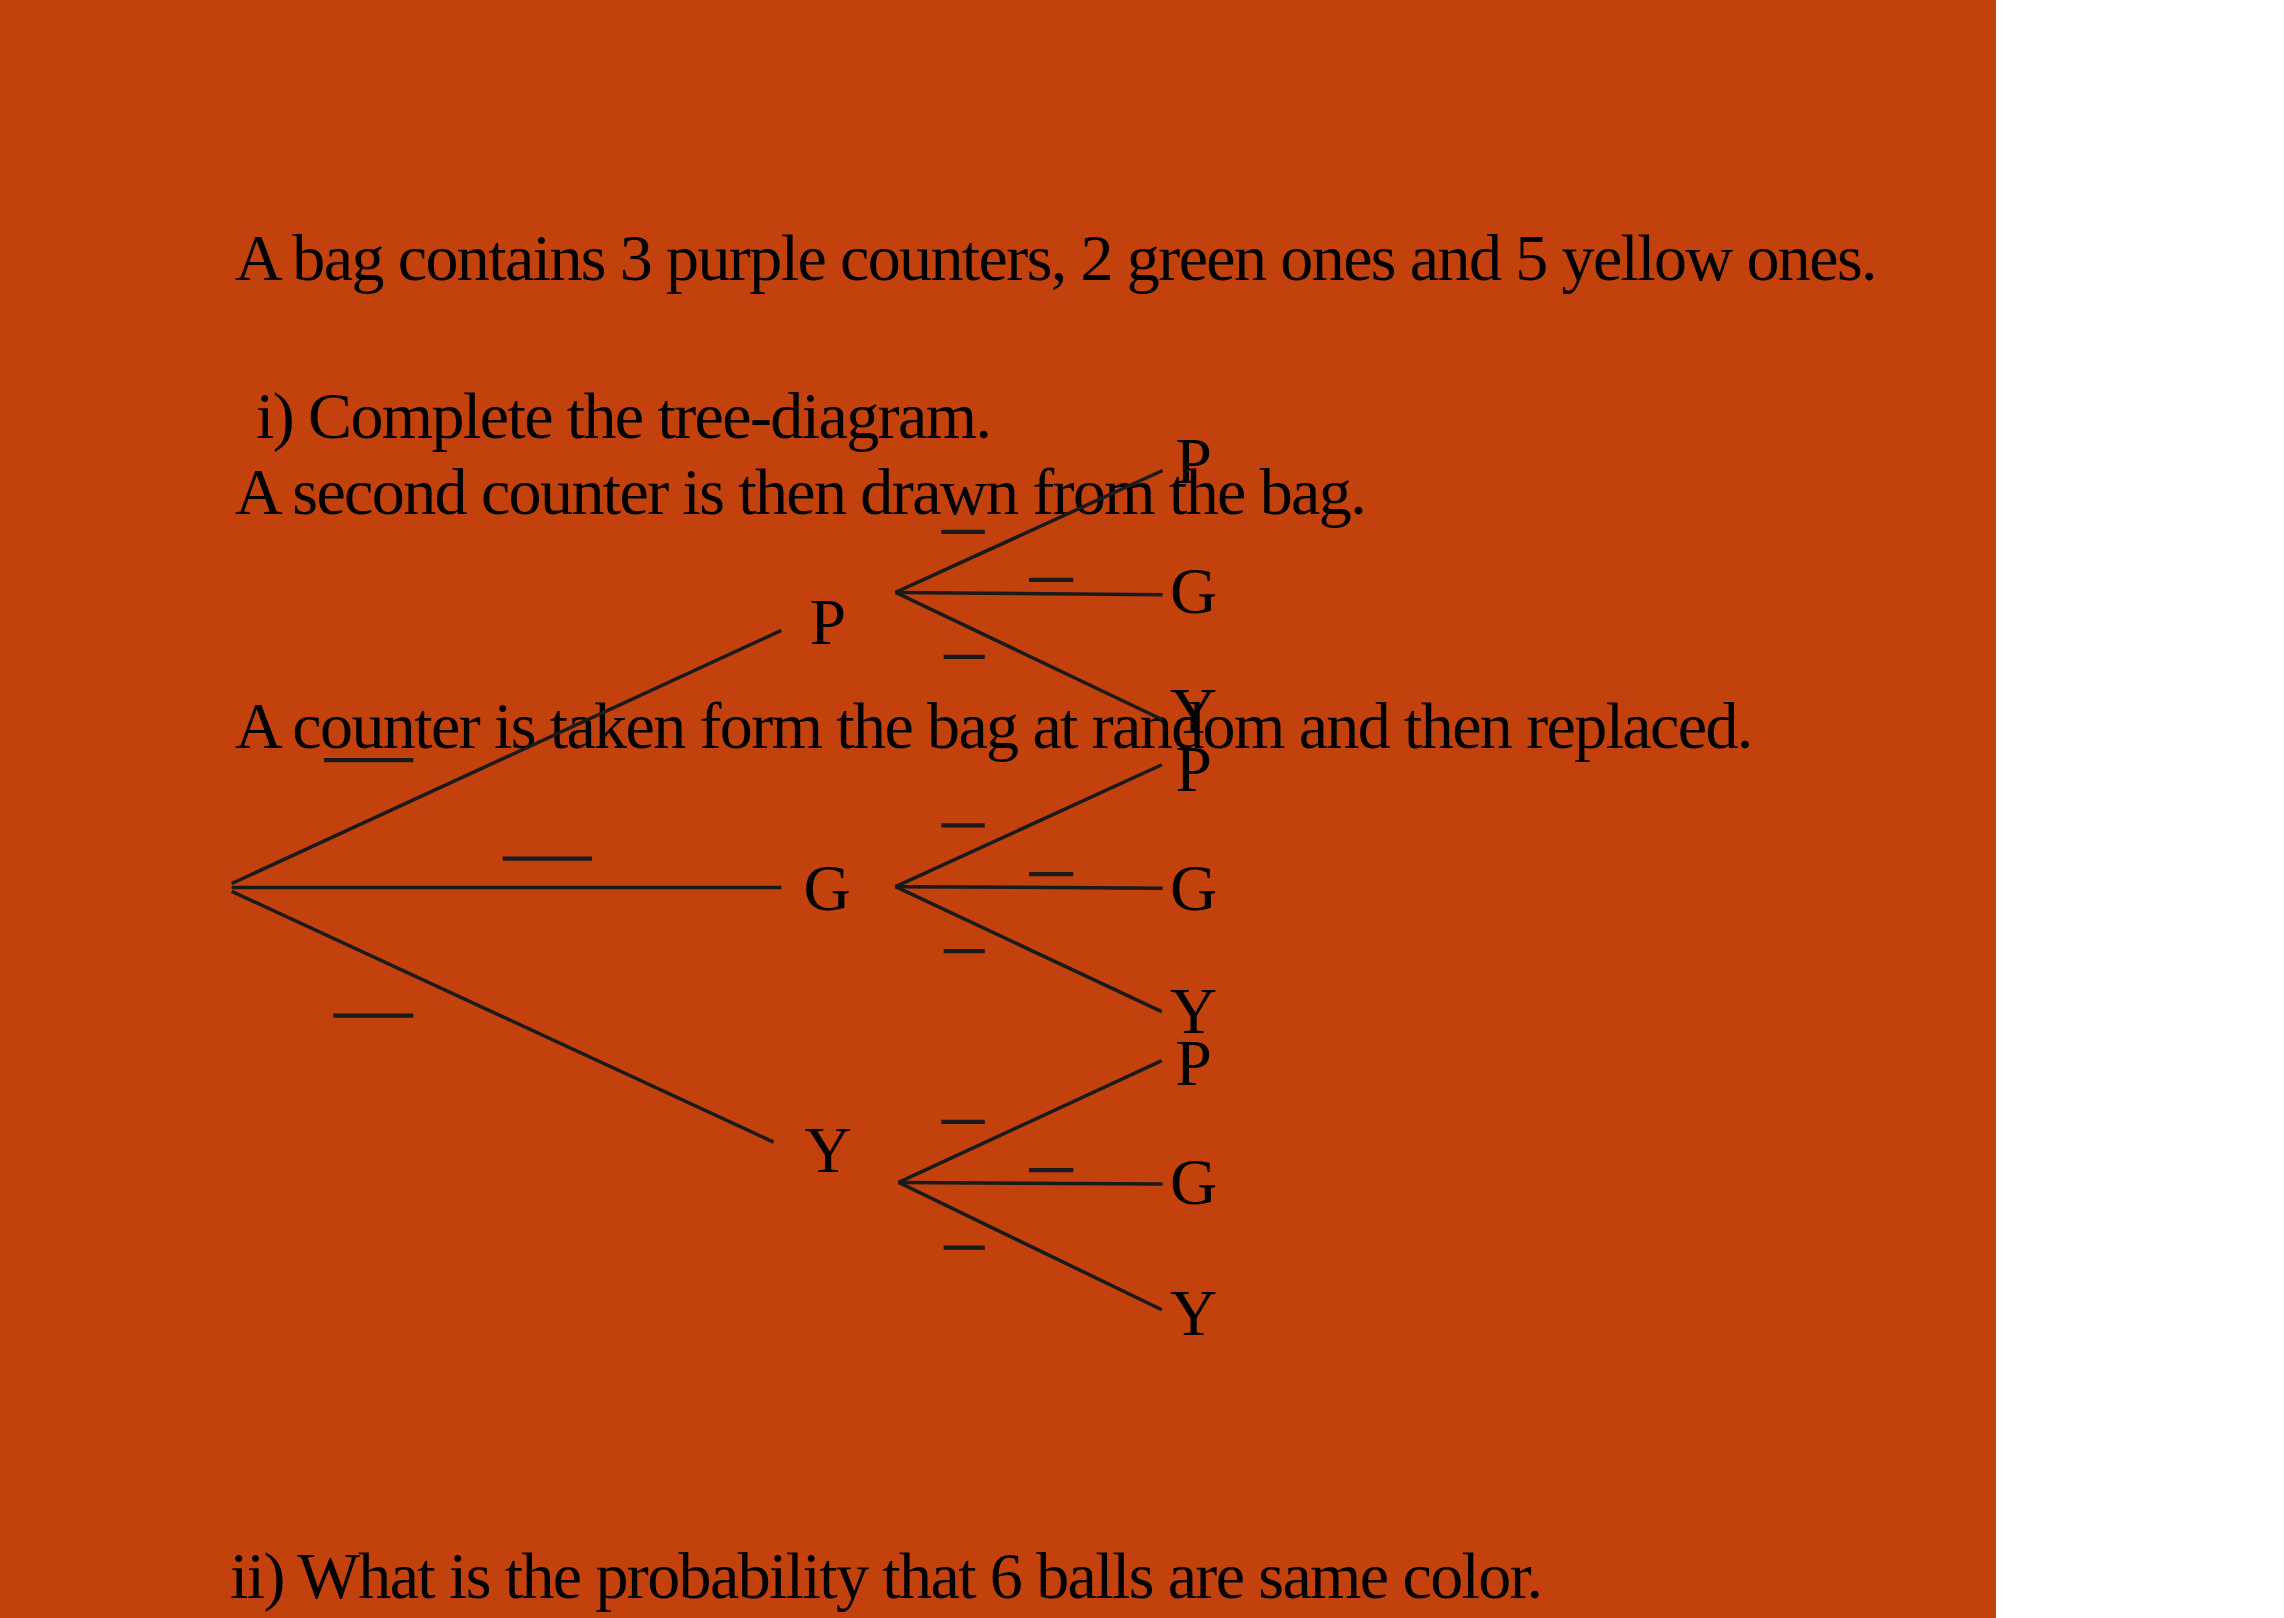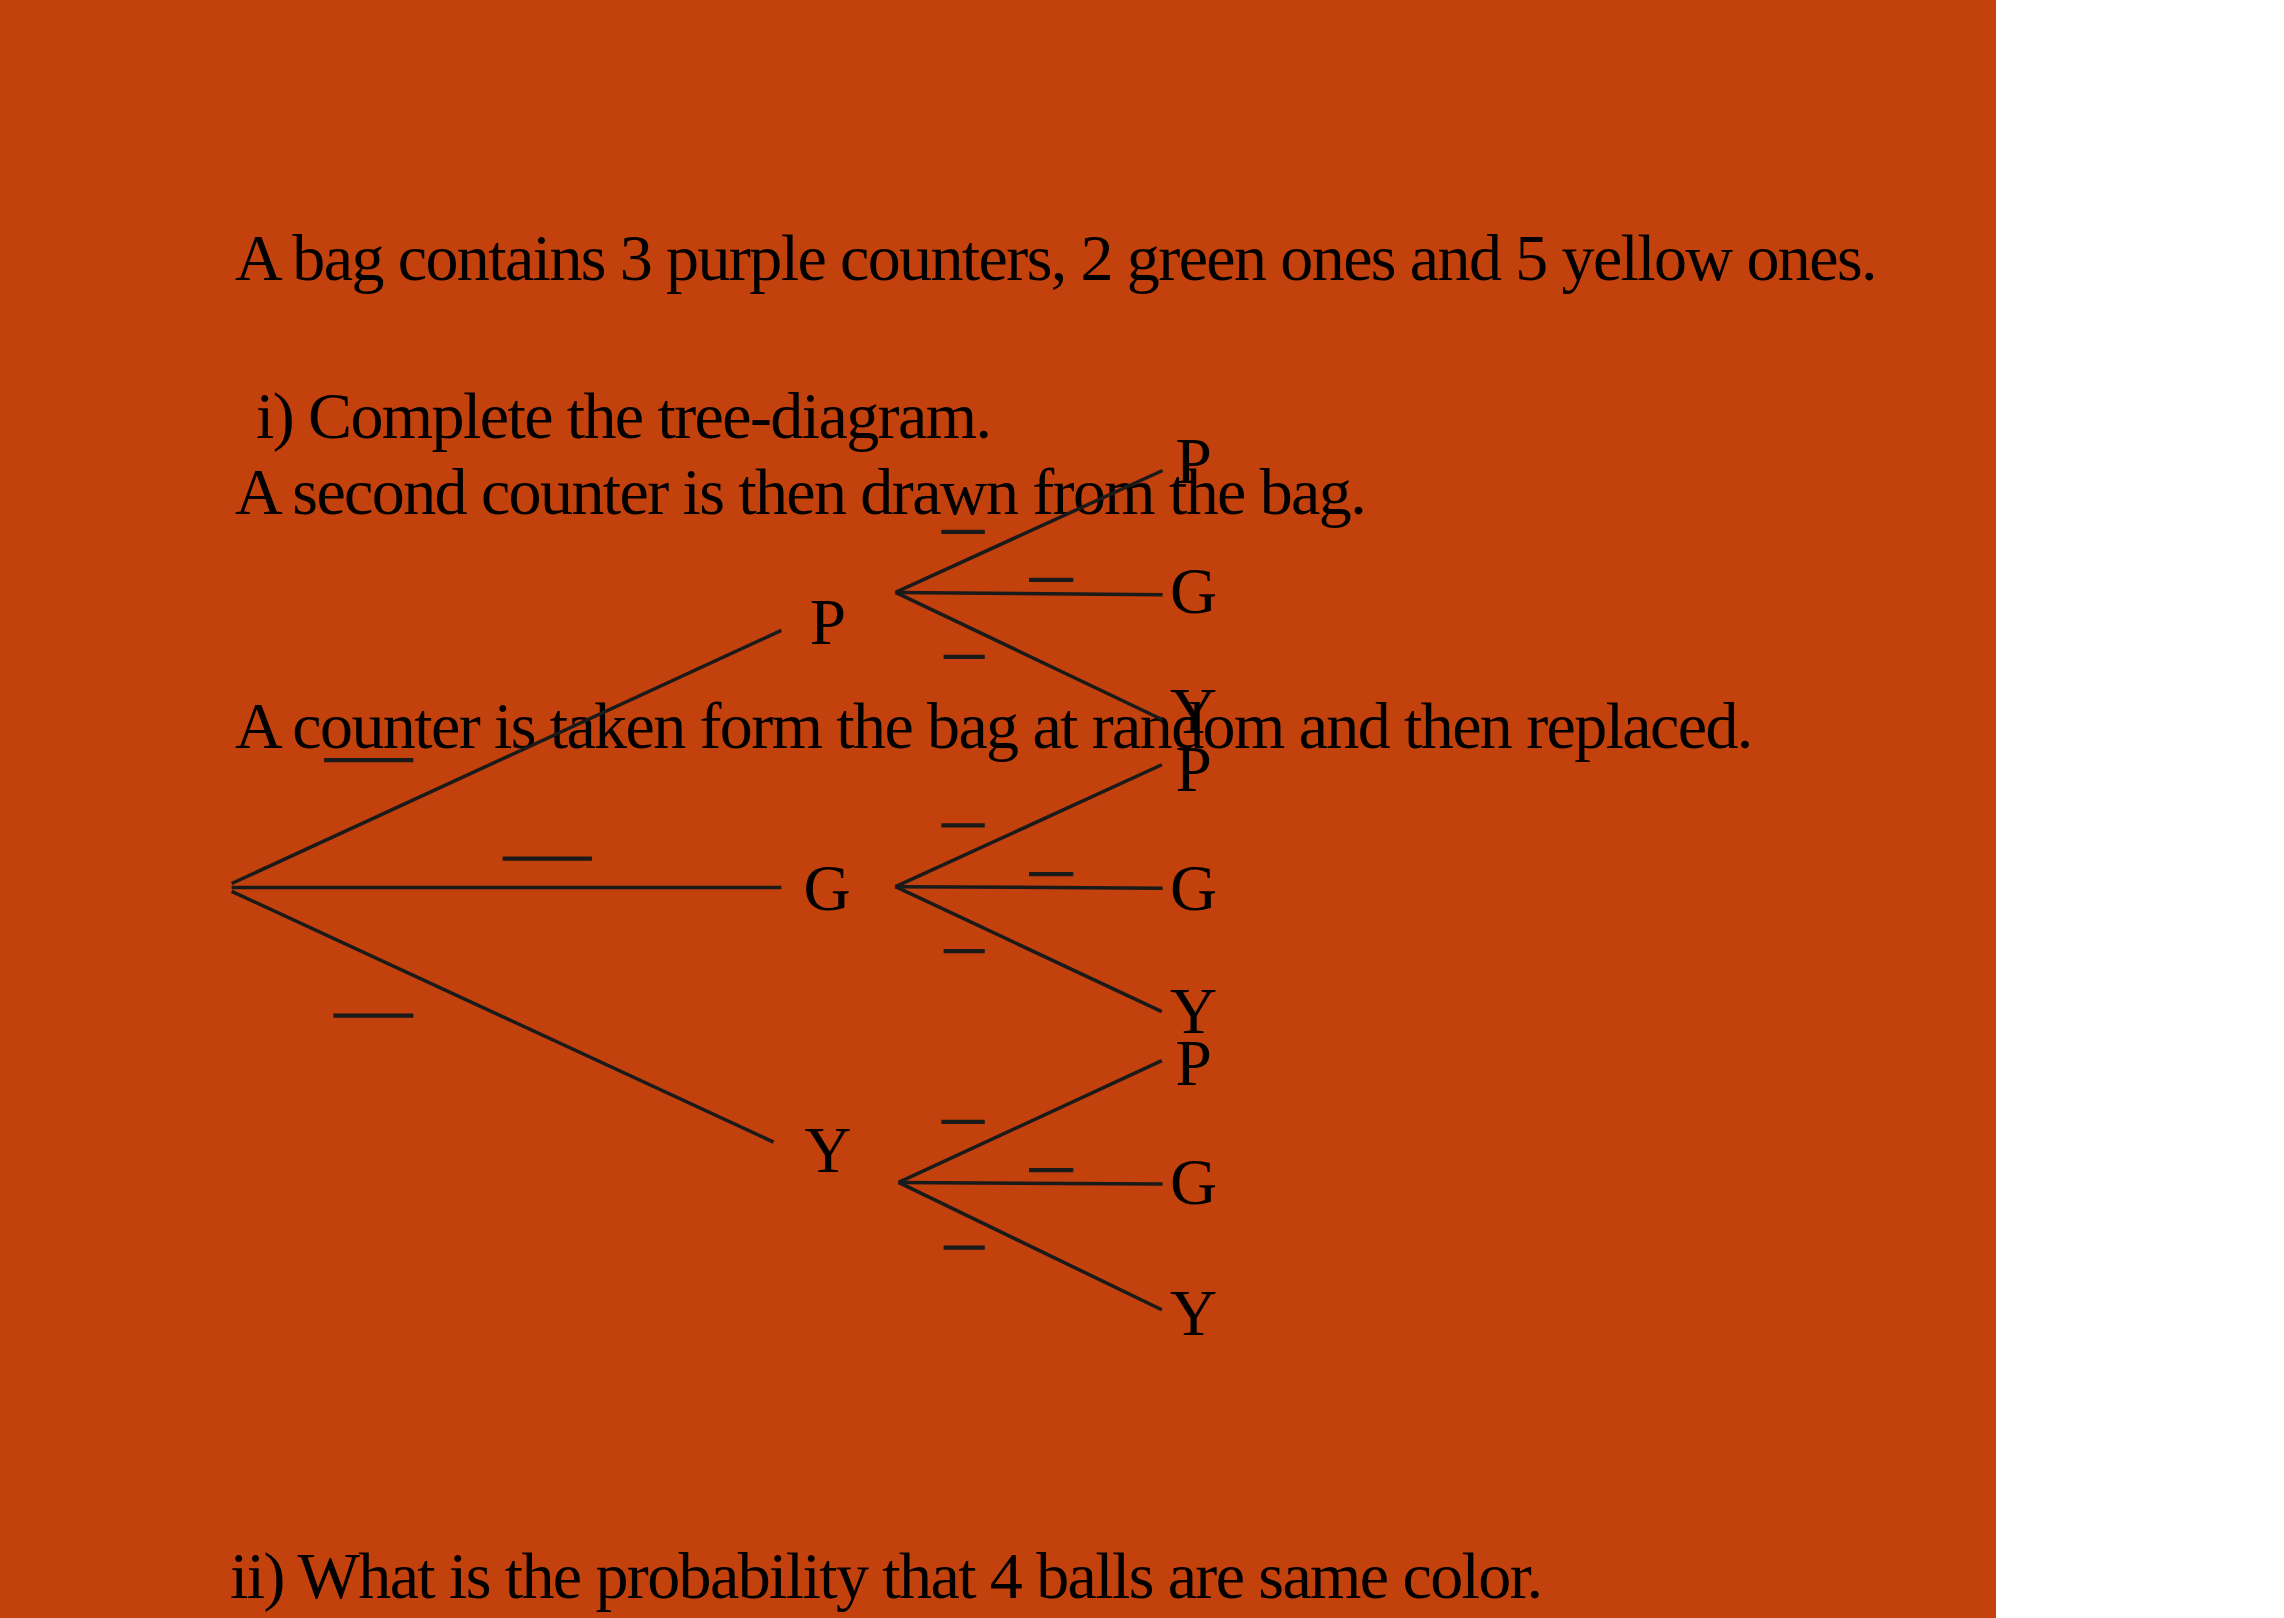--- a/index.html
+++ b/index.html
@@ -93,18 +93,18 @@
     <text class="tree-label" text-anchor="middle" x="1537" y="1019">P</text>
     <text class="tree-label" text-anchor="middle" x="1537" y="1172">G</text>
     <text class="tree-label" text-anchor="middle" x="1537" y="1331">Y</text>
 
     <text class="tree-label" text-anchor="middle" x="1537" y="1398">P</text>
     <text class="tree-label" text-anchor="middle" x="1537" y="1551">G</text>
     <text class="tree-label" text-anchor="middle" x="1537" y="1720">Y</text>
   </svg>
 
   <div class="textline part-ii">
-    <div>ii) What is the probability that 4 balls are same color.</div>
+    <div>ii) What is the probability that 6 balls are same color.</div>
     
   </div>
 
 </div>
 
 
 </body></html>

